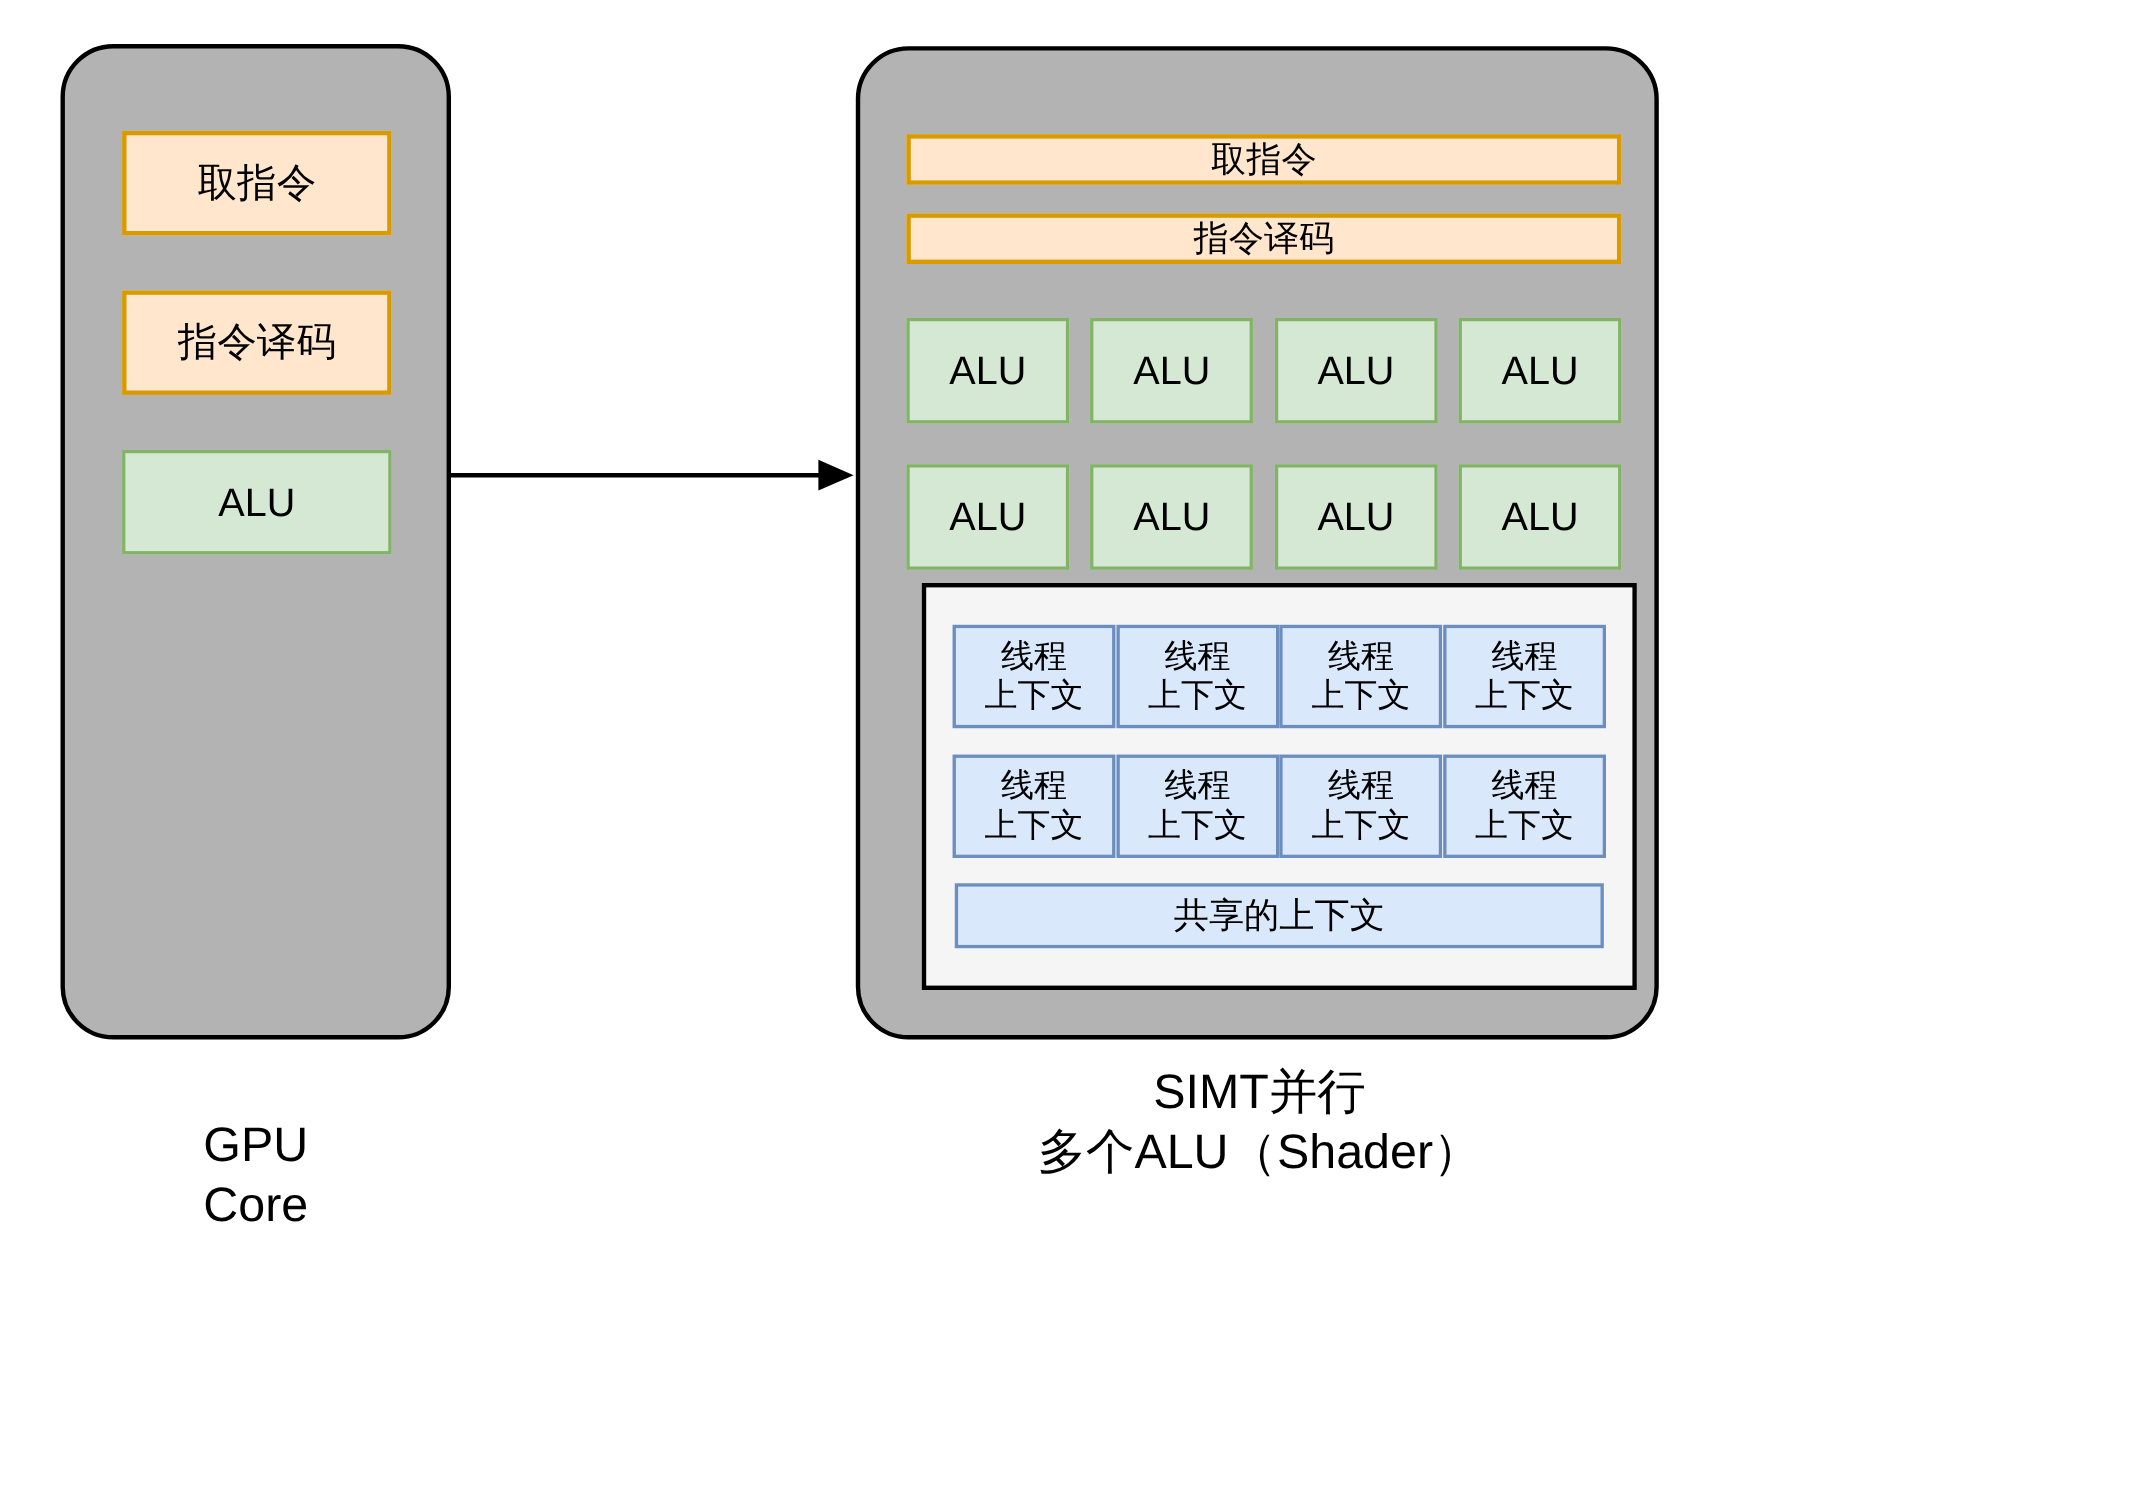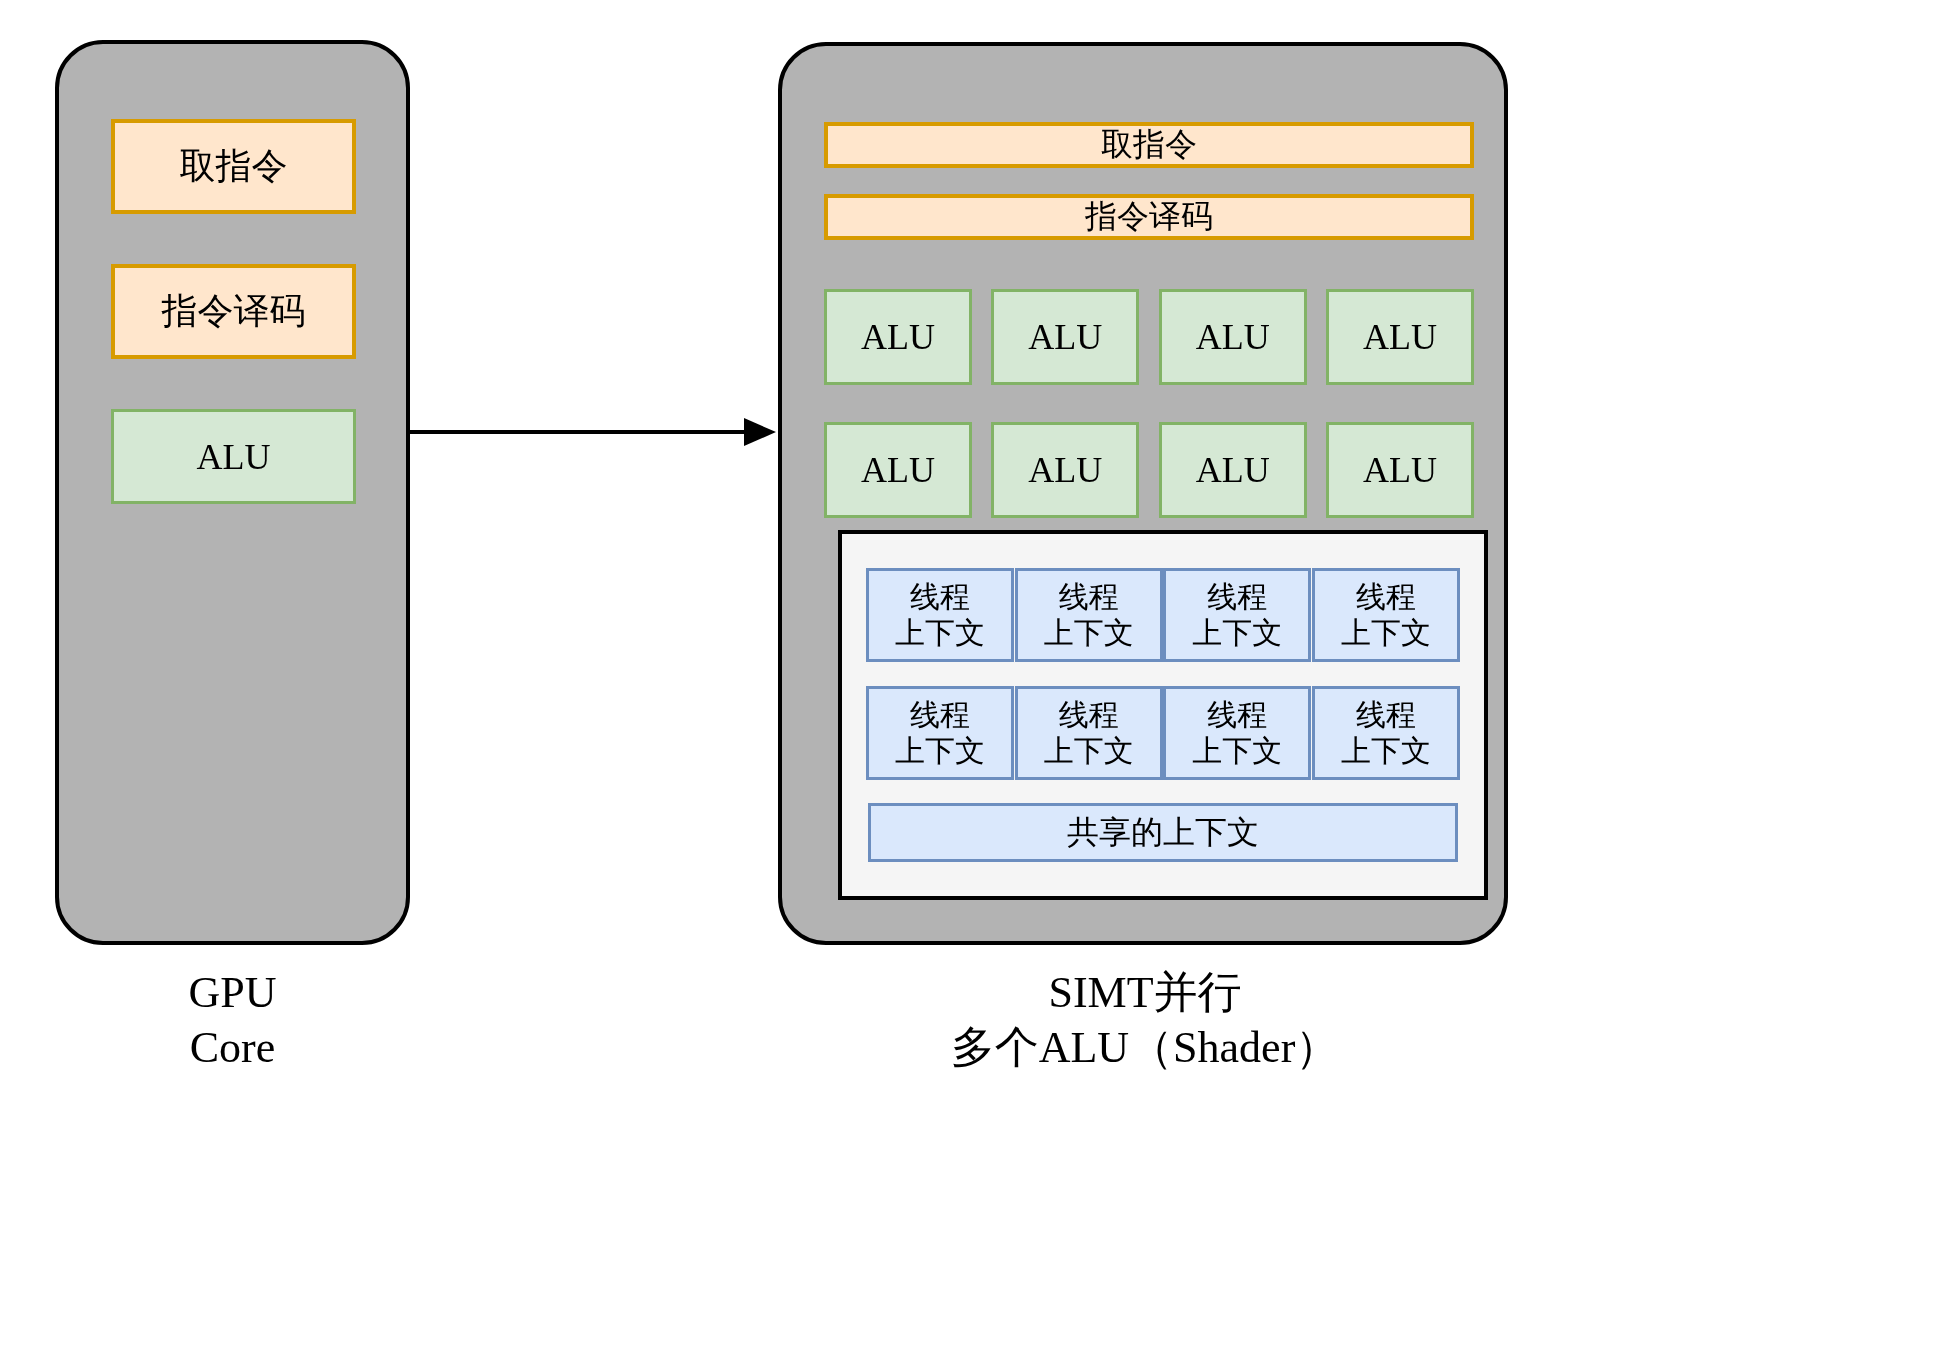--- a/index.html
+++ b/index.html
@@ -8,21 +8,21 @@
     --fetch-stroke:#d79b00;
     --alu-fill:#d5e8d4;
     --alu-stroke:#82b366;
     --context-fill:#dae8fc;
     --context-stroke:#6c8ebf;
     --inner-panel-fill:#f5f5f5;
   }
   *{box-sizing:border-box;margin:0;padding:0;}
   html,body{width:1936px;height:1363px;background:#ffffff;
     font-family:"Liberation Sans","DejaVu Sans",sans-serif;color:#000;}
-  .canvas{position:relative;width:1936px;height:1363px;font-family:Liberation Serif, serif;}
+  .canvas{position:relative;width:1936px;height:1363px;}
 
   .panel{position:absolute;background:var(--panel-fill);
     border:4px solid #000;border-radius:48px;}
   #gpu-core-panel{left:55px;top:40px;width:355px;height:905px;}
   #simt-panel{left:778px;top:42px;width:730px;height:903px;}
 
   .box{display:flex;align-items:center;justify-content:center;text-align:center;}
   .orange{background:var(--fetch-fill);border:4px solid var(--fetch-stroke);}
   .green{background:var(--alu-fill);border:3px solid var(--alu-stroke);}
   .blue{background:var(--context-fill);border:3px solid var(--context-stroke);}
@@ -45,21 +45,21 @@
 
   #context-group{position:absolute;left:56px;top:484px;width:650px;height:370px;
     background:var(--inner-panel-fill);border:4px solid #000;
     display:flex;flex-direction:column;justify-content:space-evenly;
     padding:10px 24px;}
   .thread-row{display:flex;justify-content:space-between;}
   .thread-box{width:148px;height:94px;font-size:30px;line-height:1.2;white-space:pre-line;}
   #shared-context{height:59px;font-size:32px;margin:0 2px;}
 
   .caption{position:absolute;text-align:center;font-size:44px;line-height:1.25;white-space:pre-line;}
-  #caption-left{left:55px;top:965px;width:355px;}
+  #caption-left{left:55px;top:1013px;width:355px;}
   #caption-right{left:700px;top:965px;width:890px;}
 
   #arrow-svg{position:absolute;left:410px;top:410px;}
 </style>
 </head>
 <body>
 
 <div class="canvas">
 
   <div class="panel" id="gpu-core-panel">

